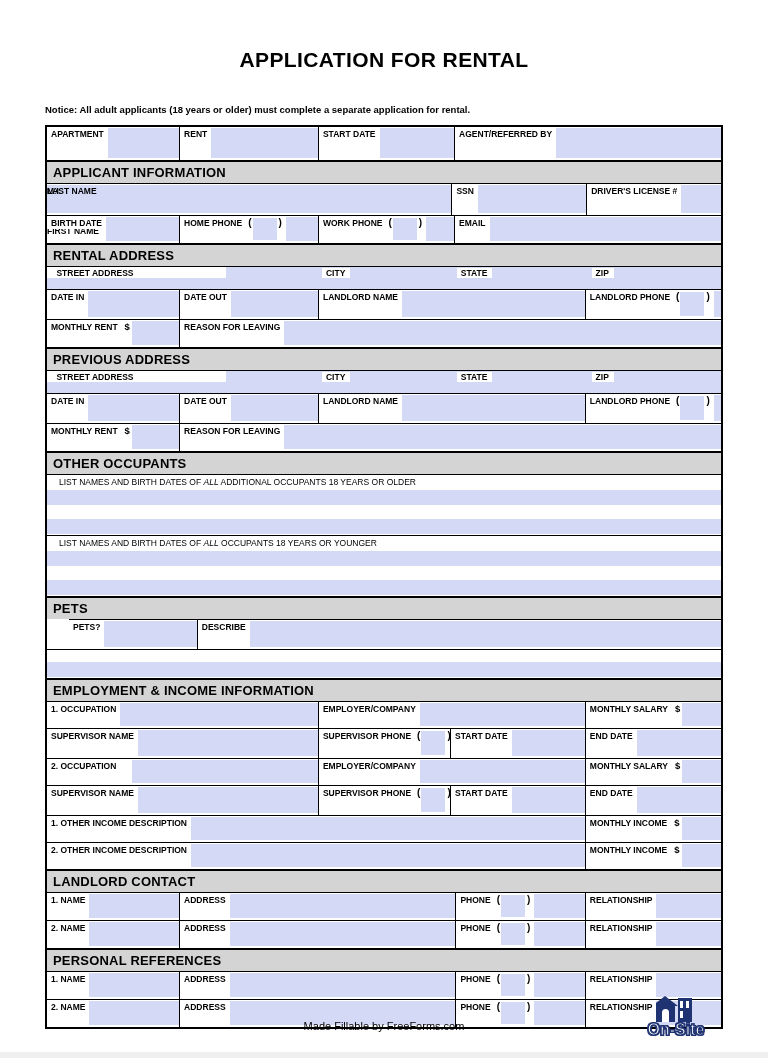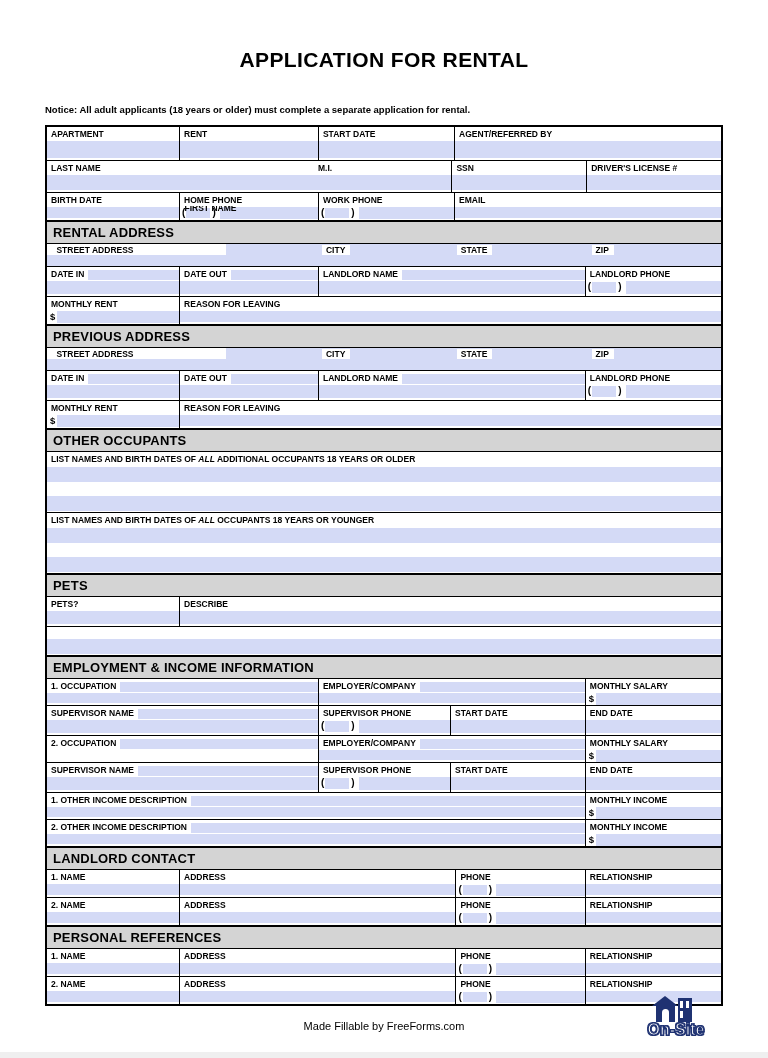--- a/index.html
+++ b/index.html
@@ -19,21 +19,21 @@
     position:absolute; left:45px; top:125px; width:678px;
     border:2px solid #000; background:#fff;
   }
   .form-table > div + div{ border-top:1px solid #000; }
   .form-table > .sec-header{ border-top:2px solid #000; }
   .form-table > .sec-header:first-child{ border-top:0; }
 
   .sec-header{ background:var(--gray); font-weight:bold; font-size:13px; padding:3px 0 3px 6px; letter-spacing:.2px; }
 
   .row{ display:flex; }
-  .cell{ display:flex; flex-direction:column; padding-bottom:2px; min-width:0; }
+  .cell{ display:flex; flex-direction:row; padding-bottom:2px; min-width:0; }
   .cell + .cell{ border-left:1px solid #000; }
 
   .lab-line{ display:flex; height:13px; flex:0 0 auto; }
   .lab{ font-size:8.5px; font-weight:bold; padding:2px 4px 0 4px; white-space:nowrap; background:#fff; position:relative; z-index:1; }
   .lab-line.inline .fill{ flex:1; background:var(--blue); margin-top:3px; }
 
   .ml{ position:relative; height:13px; flex:0 0 auto; }
   .ml-lab{ position:absolute; top:2px; font-size:8.5px; font-weight:bold; white-space:nowrap; }
 
   .inp{ flex:1; background:var(--blue); margin-top:1px; }
@@ -44,21 +44,21 @@
   .pfill{ flex:1; background:var(--blue); margin-left:3px; }
 
   .dollar-line{ flex:1; display:flex; margin-top:1px; }
   .dollar{ font-size:9.5px; font-weight:bold; line-height:12px; padding:0 2px 0 3px; }
   .dfill{ flex:1; background:var(--blue); }
 
   .ll-band{ position:relative; height:11px; background:linear-gradient(90deg,#fff 0 26.5%,var(--blue) 26.5%);padding-left:28px; }
   .ll-lab{ position:absolute; top:1px; font-size:8.5px; font-weight:bold; background:#fff; padding:0 5px 0 4px; white-space:nowrap; }
   .ll-input{ height:11px; background:var(--blue); }
 
-  .q-label{ height:14px; font-size:8.5px; font-weight:bold; padding:2px 0 0 4px; }
+  .q-label{ height:14px; font-size:8.5px; font-weight:normal; padding:2px 0 0 12px; }
   .bi{ font-style:italic; }
   .q-input{ height:15px; background:var(--blue); margin:1px 0; }
   .q-gap{ height:12px; background:#fff; }
   .g-gap{ height:12px; background:#fff; }
   .g-blue{ height:15px; background:var(--blue); margin-bottom:1px; }
 
   .credit{ position:absolute; bottom:26px; left:0; width:100%; text-align:center; font-size:11px; }
 
   .logo{ position:absolute; right:56px; bottom:14px; width:72px; height:48px; }
   .lg-art{ position:relative; height:27px; }
@@ -104,20 +104,21 @@
         </div>
         <div class="inp"></div>
       </div>
       <div class="cell" style="width: 39.6%;">
         <div class="lab-line">
           <span class="lab">AGENT/REFERRED BY</span>
         </div>
         <div class="inp"></div>
       </div>
     </div>
+    <div class="sec-header"><span>APPLICANT INFORMATION</span></div>
     <div class="row" style="height: 32px;">
       <div class="cell" style="width: 60%; text-decoration: underline;">
         <div class="ml">
           <span class="ml-lab" style="left: 1%;">LAST NAME</span>
           <span class="ml-lab" style="left: 34%; margin-top: 40px;">FIRST NAME</span>
           <span class="ml-lab" style="left: 67%;">M.I.</span>
         </div>
         <div class="inp"></div>
       </div>
       <div class="cell" style="width: 20%;">
@@ -298,21 +299,21 @@
       <div class="q-gap"></div>
       <div class="q-input"></div>
     </div>
     <div class="qrow">
       <div class="q-label"><span>LIST NAMES AND BIRTH DATES OF </span><span class="bi">ALL</span><span> OCCUPANTS 18 YEARS OR YOUNGER</span></div>
       <div class="q-input"></div>
       <div class="q-gap"></div>
       <div class="q-input"></div>
     </div>
     <div class="sec-header"><span>PETS</span></div>
-    <div class="row" style="height: 30px;">
+    <div class="row" style="height: 30px; margin-left: 22px;">
       <div class="cell" style="width: 19.6%;">
         <div class="lab-line">
           <span class="lab">PETS?</span>
         </div>
         <div class="inp"></div>
       </div>
       <div class="cell" style="width: 80.4%;">
         <div class="lab-line">
           <span class="lab">DESCRIBE</span>
         </div>

